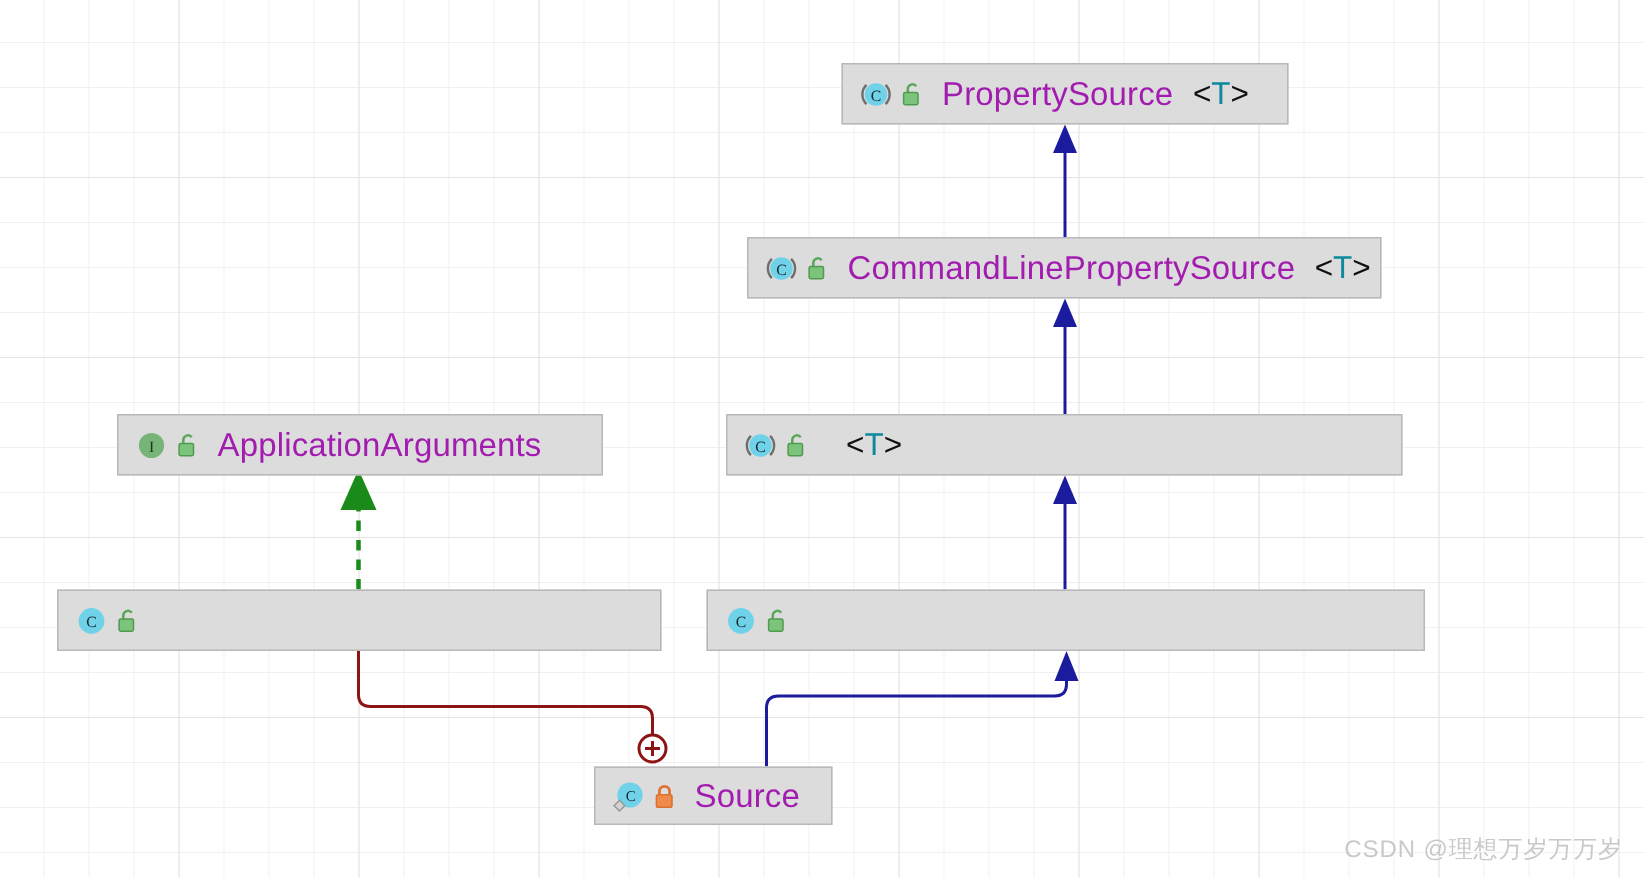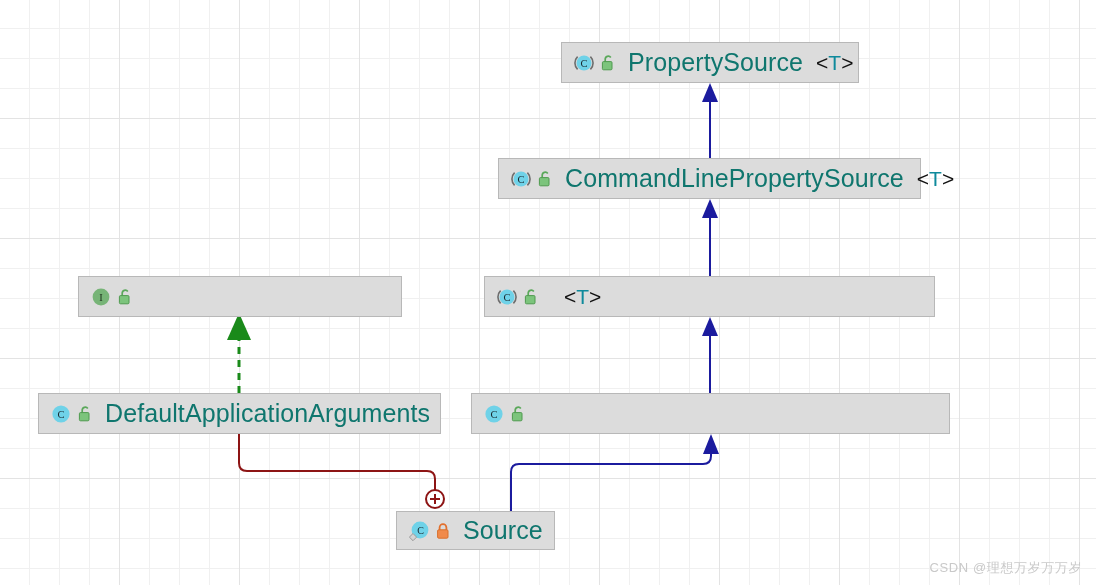--- a/index.html
+++ b/index.html
@@ -40,23 +40,23 @@
     box-sizing: border-box;
     background: #dcdcdc;
     border: 1px solid #b8b8b8;
     display: flex;
     align-items: center;
     padding: 0 14px 0 11px;
     white-space: nowrap;
     color: #0b0b0b;
   }
   .node-label {
-    font-size: 25px;
+    font-size: 22px;
     letter-spacing: 0.1px;
-    color: #0f766e;
+    color: #a21caf;
   }
   .node-generic {
     font-size: 21px;
     margin-left: 13px;
     color: #101010;
   }
   .node-generic .gp {
     color: #0f8a9c;
   }
   .ic {
@@ -65,21 +65,21 @@
     display: inline-block;
   }
   .ic svg { display: block; }
   .icon-type { width: 22px; height: 22px; margin-right: 5px; }
   .icon-lock { width: 16px; height: 18px; margin-right: 12px; }
 
   #watermark {
     position: absolute;
     right: 14px;
     bottom: 8px;
-    font-size: 13px;
+    font-size: 16px;
     color: #c9c9c9;
     letter-spacing: 0.6px;
     user-select: none;
   }
 </style>
 </head>
 <body>
 
 <div id="diagram-canvas">
 
@@ -164,20 +164,21 @@
         <circle cx="11" cy="11" r="8.4" fill="#77b477"></circle>
         <text x="11" y="15.2" text-anchor="middle" font-family="'Liberation Serif',serif" font-size="10.5" fill="#1d331d">I</text>
       </svg>
     </span>
     <span class="ic icon-lock">
       <svg viewBox="0 0 16 18">
         <path d="M5.2 7.5 V5.4 a3.1 3.1 0 0 1 5.6 -1.9" fill="none" stroke="#5aa85a" stroke-width="1.7"></path>
         <rect x="2.4" y="7.6" width="9.6" height="8.2" rx="1.1" fill="#7cc47c" stroke="#4f9a4f" stroke-width="1"></rect>
       </svg>
     </span>
+    <span class="node-label">ApplicationArguments</span>
   </div>
 
   <div class="node" style="left:484px; top:276px; width:451px; height:41px;">
     <span class="ic icon-type">
       <svg viewBox="0 0 22 22">
         <circle cx="11" cy="11" r="7.5" fill="#6fd2e8"></circle>
         <path d="M4.6 4.6 A9 9 0 0 0 4.6 17.4" fill="none" stroke="#6d6d6d" stroke-width="1.6"></path>
         <path d="M17.4 4.6 A9 9 0 0 1 17.4 17.4" fill="none" stroke="#6d6d6d" stroke-width="1.6"></path>
         <text x="11" y="15.2" text-anchor="middle" font-family="'Liberation Serif',serif" font-size="10.5" fill="#17252b">C</text>
       </svg>
@@ -197,21 +198,20 @@
         <circle cx="11" cy="11" r="8.6" fill="#6fd2e8"></circle>
         <text x="11" y="15.2" text-anchor="middle" font-family="'Liberation Serif',serif" font-size="10.5" fill="#17252b">C</text>
       </svg>
     </span>
     <span class="ic icon-lock">
       <svg viewBox="0 0 16 18">
         <path d="M5.2 7.5 V5.4 a3.1 3.1 0 0 1 5.6 -1.9" fill="none" stroke="#5aa85a" stroke-width="1.7"></path>
         <rect x="2.4" y="7.6" width="9.6" height="8.2" rx="1.1" fill="#7cc47c" stroke="#4f9a4f" stroke-width="1"></rect>
       </svg>
     </span>
-    <span class="node-label">DefaultApplicationArguments</span>
   </div>
 
   <div class="node" style="left:471px; top:393px; width:479px; height:41px;">
     <span class="ic icon-type">
       <svg viewBox="0 0 22 22">
         <circle cx="11" cy="11" r="8.6" fill="#6fd2e8"></circle>
         <text x="11" y="15.2" text-anchor="middle" font-family="'Liberation Serif',serif" font-size="10.5" fill="#17252b">C</text>
       </svg>
     </span>
     <span class="ic icon-lock">

